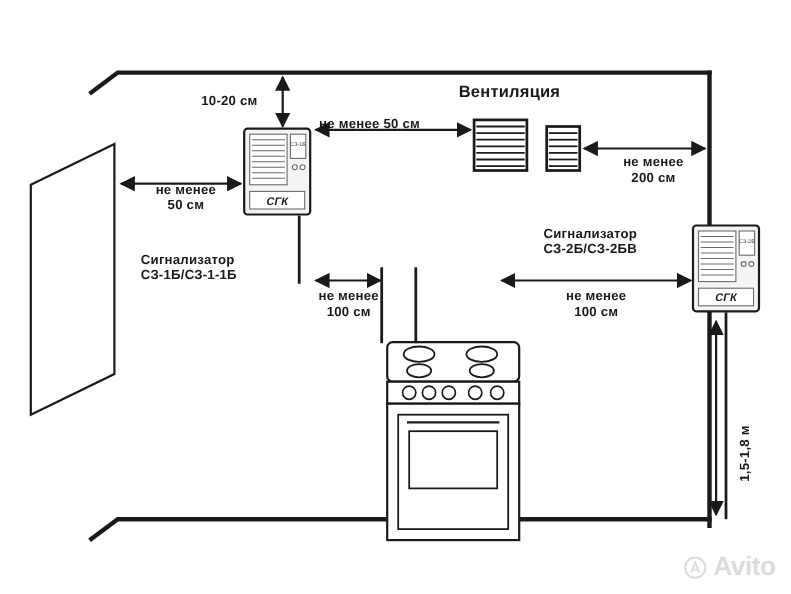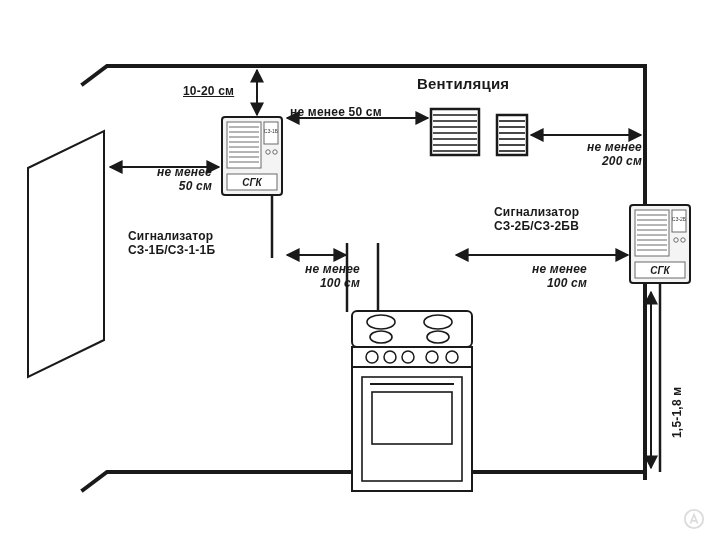--- a/index.html
+++ b/index.html
@@ -25,21 +25,21 @@
   .lbl {
     position: absolute;
     font-family: "Liberation Sans", sans-serif;
     font-size: 12px;
     font-weight: bold;
     color: #1a1a1a;
     line-height: 14px;
     white-space: pre;
     letter-spacing: 0.2px;
   }
-  .lbl.center { text-align: right; font-style: italic; }
+  .lbl.center { text-align: center; }
   .lbl.vert {
     transform-origin: left top;
     transform: rotate(-90deg);
   }
   .watermark {
     position: absolute;
     right: 14px;
     bottom: 10px;
     display: flex;
     align-items: center;
@@ -196,21 +196,21 @@
       <line x1="272" y1="196" x2="272" y2="258"></line>
 
       <line x1="347" y1="243" x2="347" y2="312"></line>
 
       <line x1="378" y1="243" x2="378" y2="312"></line>
 
       <line x1="660" y1="284" x2="660" y2="472"></line>
     </g>
   </svg>
 
-  <div class="lbl" style="left:183px; top:84px;text-decoration:underline;">10-20 см</div>
+  <div class="lbl" style="left:183px; top:84px;">10-20 см</div>
 
   <div class="lbl center" style="left:126px; top:165px; width:86px;">не менее
 50 см</div>
 
   <div class="lbl" style="left:290px; top:105px;">не менее 50 см</div>
 
   <div class="lbl" style="left:417px; top:77px; font-size:15px;">Вентиляция</div>
 
   <div class="lbl center" style="left:546px; top:140px; width:96px;">не менее
 200 см</div>
@@ -227,15 +227,16 @@
   <div class="lbl center" style="left:497px; top:262px; width:90px;">не менее
 100 см</div>
 
   <div class="lbl vert" style="left:670px; top:438px;">1,5-1,8 м</div>
 
   <div class="watermark">
     <svg width="22" height="22" viewBox="0 0 24 24">
       <circle cx="12" cy="12" r="10" fill="none" stroke="#b9b9b9" stroke-width="2"></circle>
       <path d="M 8 17 L 12 7 L 16 17 M 9.6 14 L 14.4 14" fill="none" stroke="#b9b9b9" stroke-width="1.8"></path>
     </svg>
+    <span class="wm-text">Avito</span>
   </div>
 
 </div>
 
 </body></html>

